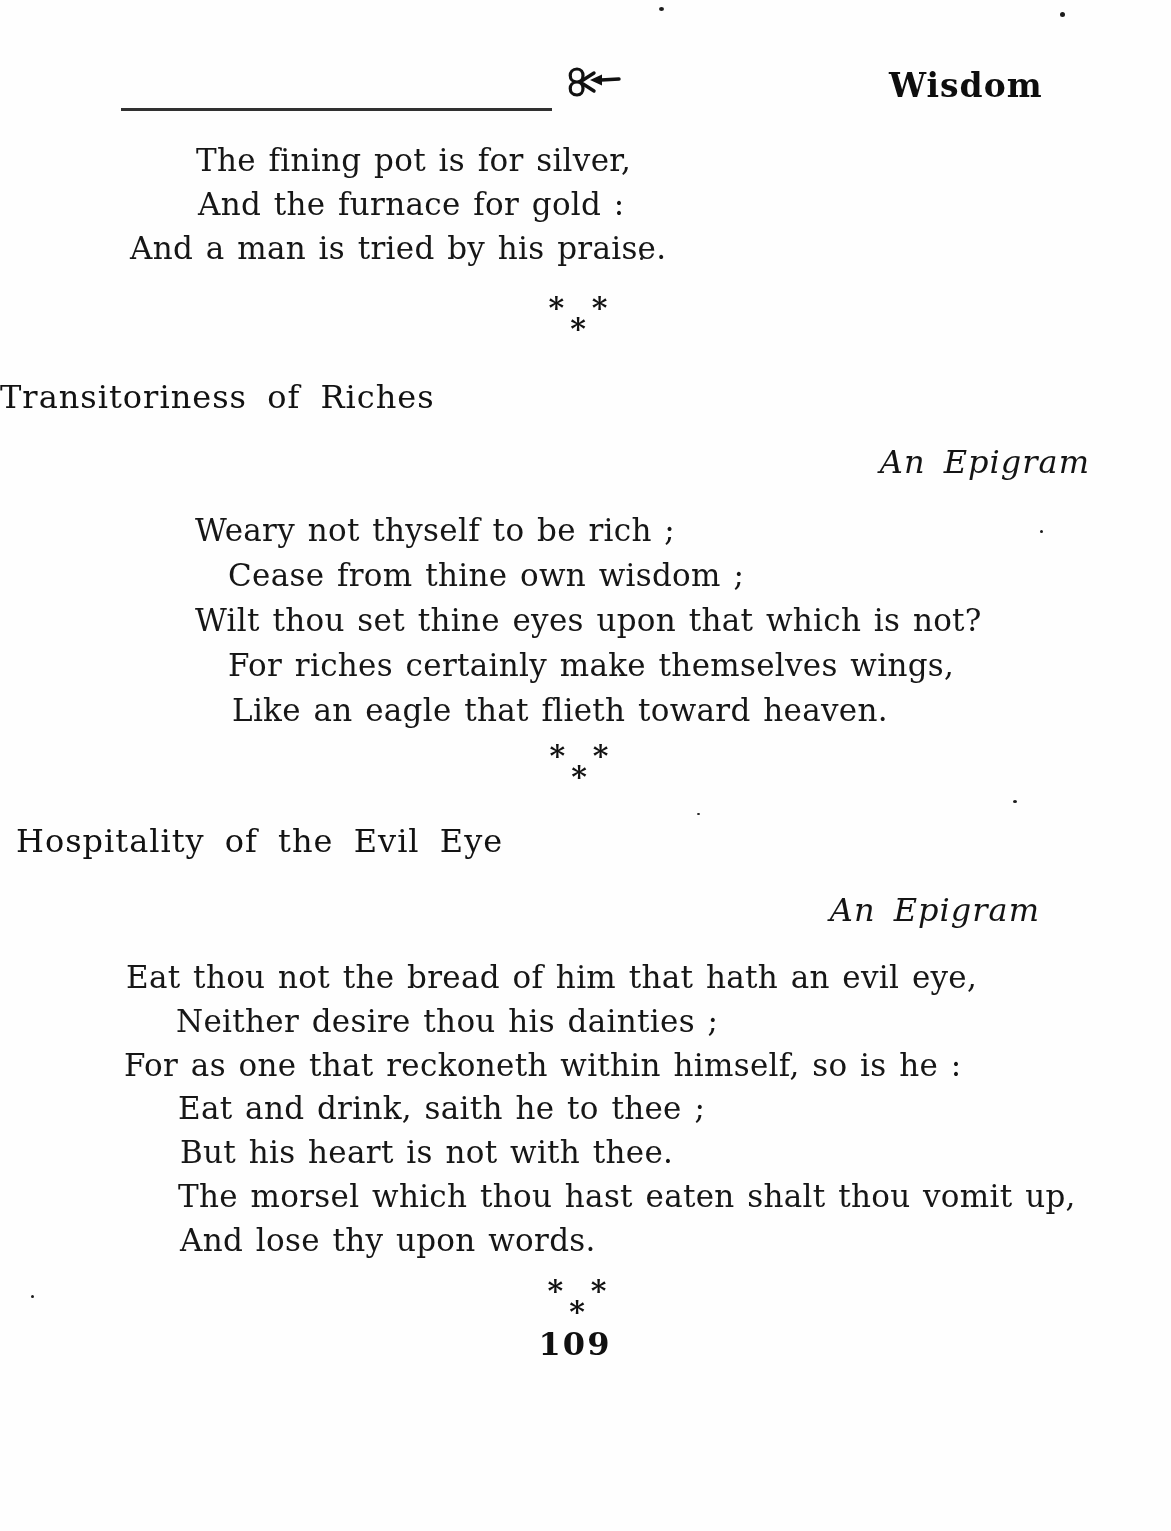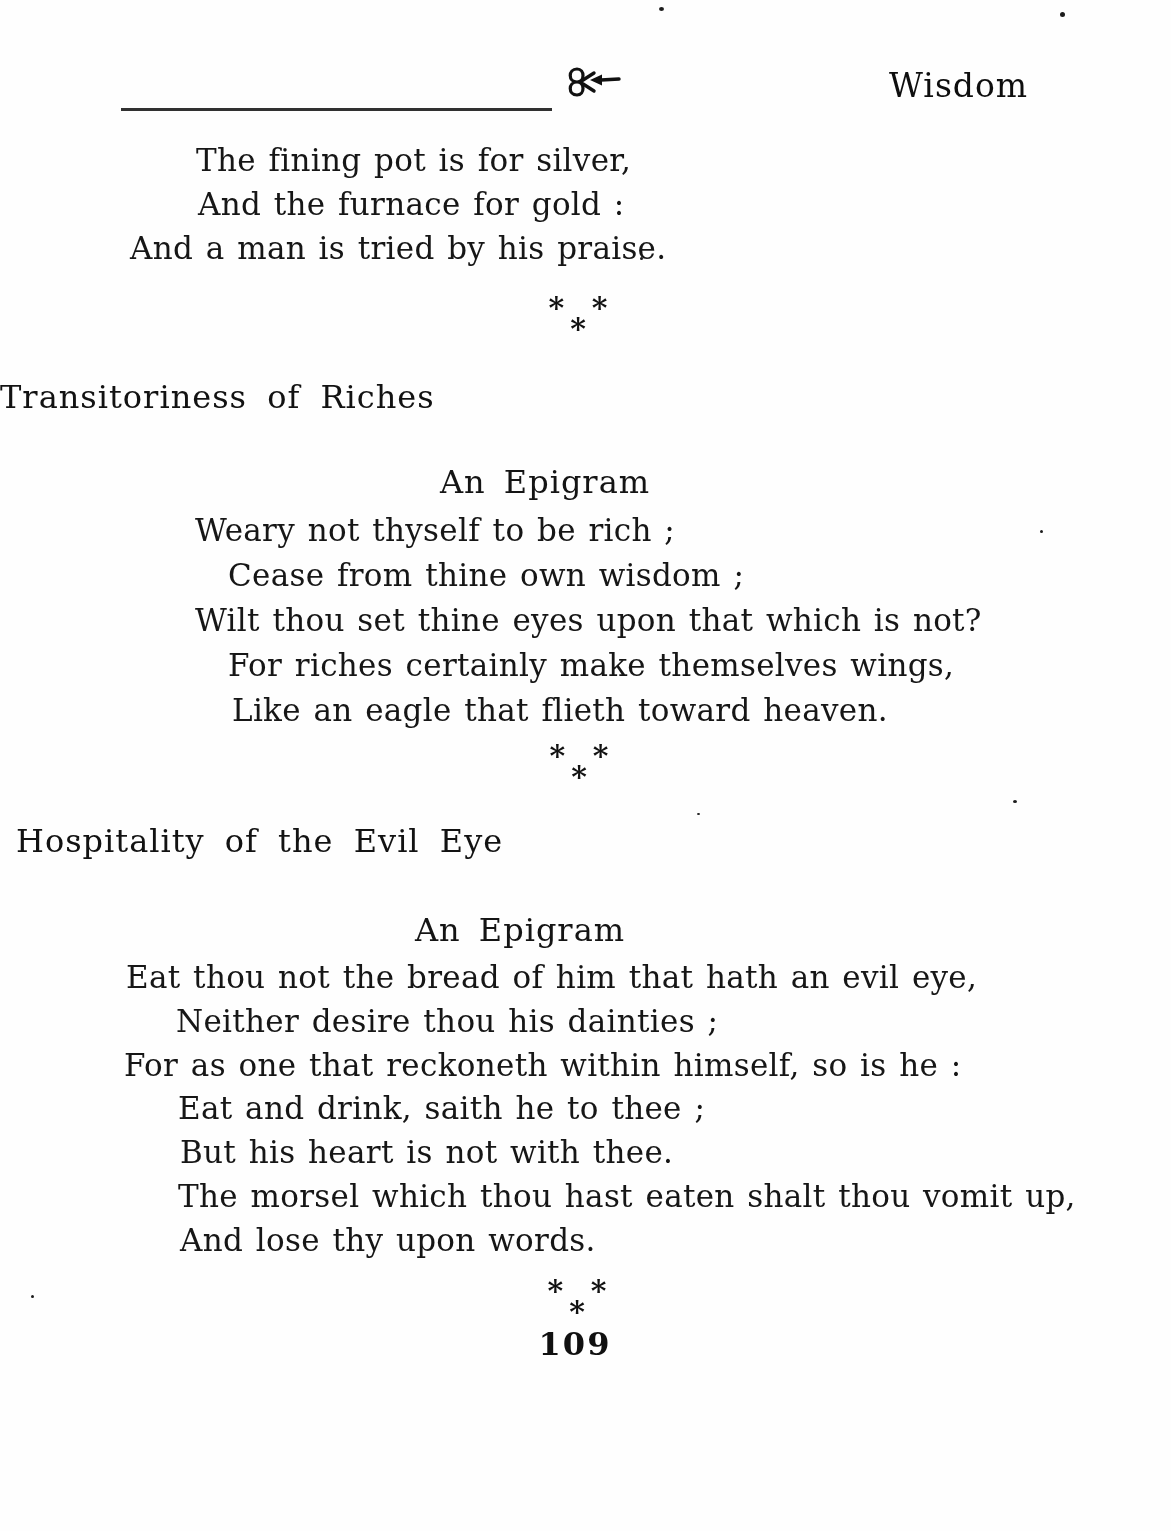--- a/index.html
+++ b/index.html
@@ -18,40 +18,40 @@
     font-size:33px;letter-spacing:6px;word-spacing:13px;
     white-space:nowrap;color:#101010;
   }
   .underline{
     position:absolute;left:121px;top:108px;width:431px;height:3px;
     background:#151515;opacity:.88;
   }
   .ornament{position:absolute;left:563px;top:60px;}
   .h-right{
     position:absolute;left:889px;top:66px;
-    font-size:33px;font-weight:400;letter-spacing:1px;
+    font-size:33px;font-weight:700;letter-spacing:1px;
     white-space:nowrap;color:#0e0e0e;
   }
   
   .line{
     position:absolute;
     font-size:31px;line-height:38px;
     letter-spacing:0.3px;word-spacing:2.5px;
     white-space:nowrap;color:#161616;
   }
   
   .title{
     position:absolute;text-align:left;
     font-size:32px;letter-spacing:1px;word-spacing:9px;
     white-space:nowrap;color:#121212;
   }
   .subtitle{
-    position:absolute;text-align:center;
-    font-size:32px;letter-spacing:1px;word-spacing:7px;
-    white-space:nowrap;color:#141414;margin-top:20px;
+    position:absolute;text-align:right;
+    font-style:italic;font-size:32px;letter-spacing:1px;word-spacing:7px;
+    white-space:nowrap;color:#141414;
   }
   
   .asterism{
     position:absolute;width:200px;text-align:center;
     font-size:30px;font-weight:700;color:#111;
   }
   .ast-top{line-height:22px;word-spacing:17px;}
   .ast-bottom{line-height:20px;}
   .pagenum{
     position:absolute;left:475px;top:1325px;width:200px;

